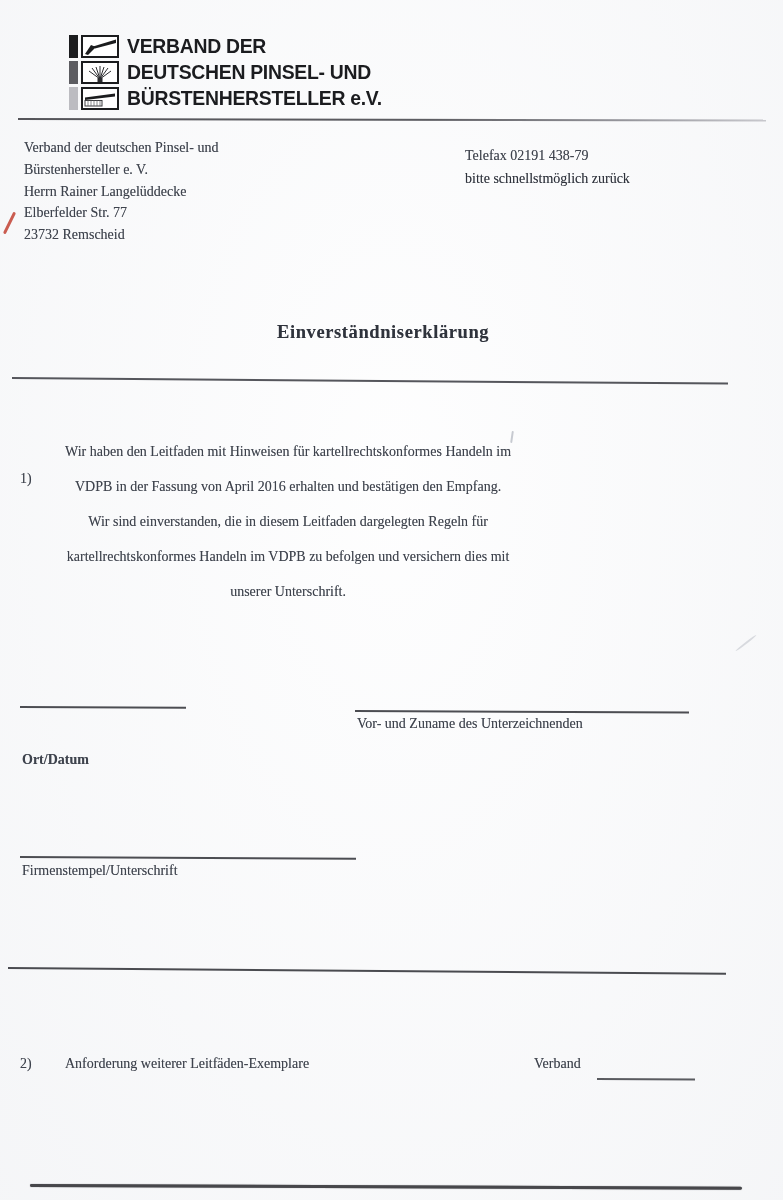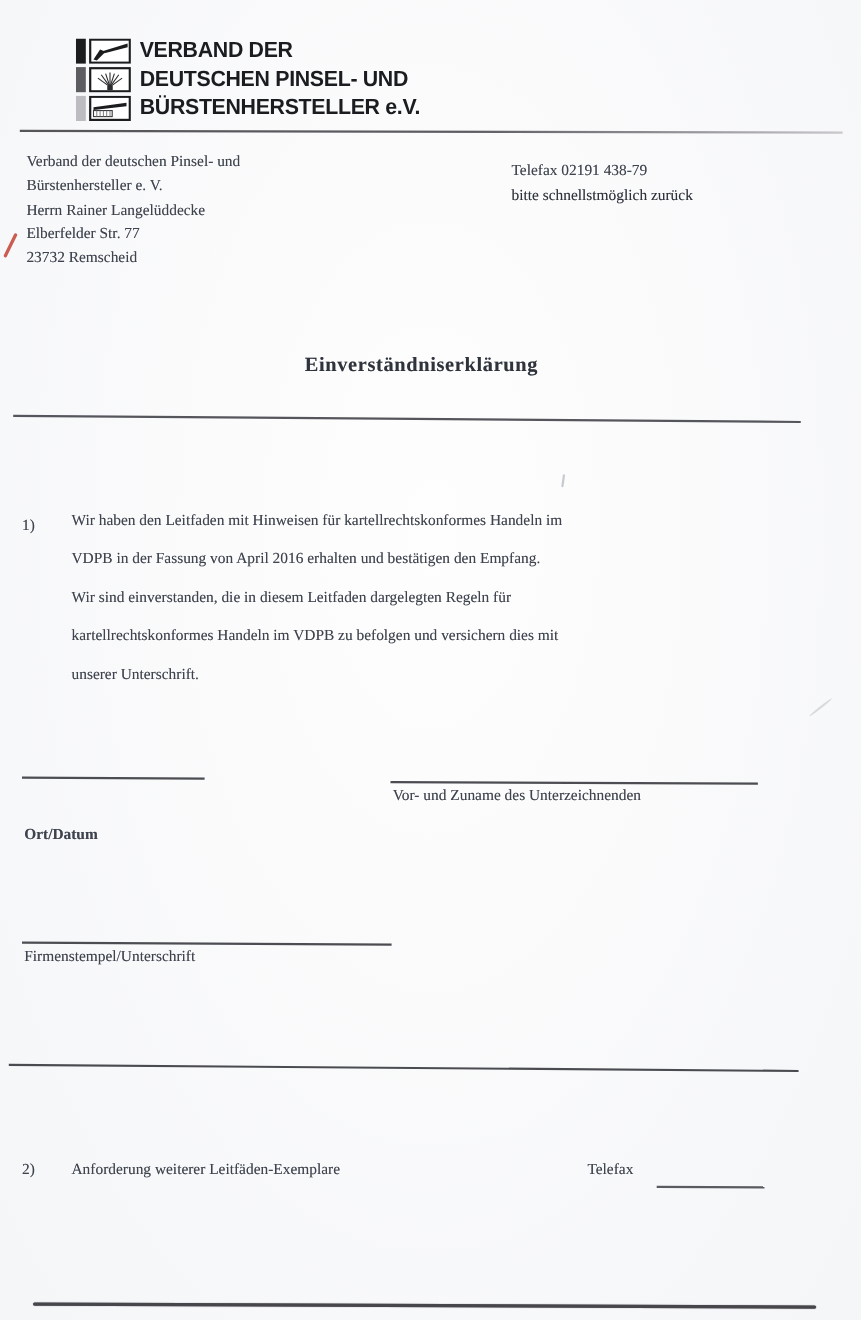--- a/index.html
+++ b/index.html
@@ -40,21 +40,21 @@
     box-shadow:0 0 1px rgba(70,70,75,.7);transform:rotate(0.22deg);}
   
   .txt{position:absolute;font-size:14px;white-space:nowrap;
     text-shadow:0 0 0.5px rgba(62,67,77,0.45);}
   .addr{left:24px;top:137px;line-height:21.8px;}
   .fax{left:465px;top:145px;line-height:22.5px;}
   .fax .bold-line{font-weight:normal;color:#2e323b;}
   .title{left:265px;top:310px;font-size:18.5px;font-weight:bold;
     letter-spacing:0.6px;color:#2f333c;margin:12px;}
   .para-num{left:20px;top:461px;line-height:35px;}
-  .para{left:65px;top:456px;line-height:35px;}
+  .para{left:65px;top:434px;line-height:35px;text-align:center;}
   .label-ort{left:22px;top:752px;font-weight:bold;}
   .label-name{left:357px;top:716px;}
   .label-stamp{left:22px;top:863px;}
   .sec2-num{left:20px;top:1056px;}
   .sec2-text{left:65px;top:1056px;}
   .sec2-anzahl{left:534px;top:1056px;}
   
   .red-mark{position:absolute;left:8px;top:211px;width:3px;height:24px;
     background:#c0392b;border-radius:2px;transform:rotate(26deg);opacity:0.82;}
   .stray-mark{position:absolute;left:511px;top:431px;width:2px;height:12px;
@@ -151,18 +151,18 @@
   <div class="rule sig-line sig-right"></div>
   <div class="txt label-name">Vor- und Zuname des Unterzeichnenden</div>
 
   <div class="rule sig-line stamp-line"></div>
   <div class="txt label-stamp">Firmenstempel/Unterschrift</div>
 
   <div class="rule rule-mid"></div>
 
   <div class="txt sec2-num">2)</div>
   <div class="txt sec2-text">Anforderung weiterer Leitfäden-Exemplare</div>
-  <div class="txt sec2-anzahl">Telefax</div>
+  <div class="txt sec2-anzahl">Verband</div>
   <div class="rule anzahl-line"></div>
 
   <div class="rule rule-bottom"></div>
 
 </div>
 
 </body></html>

